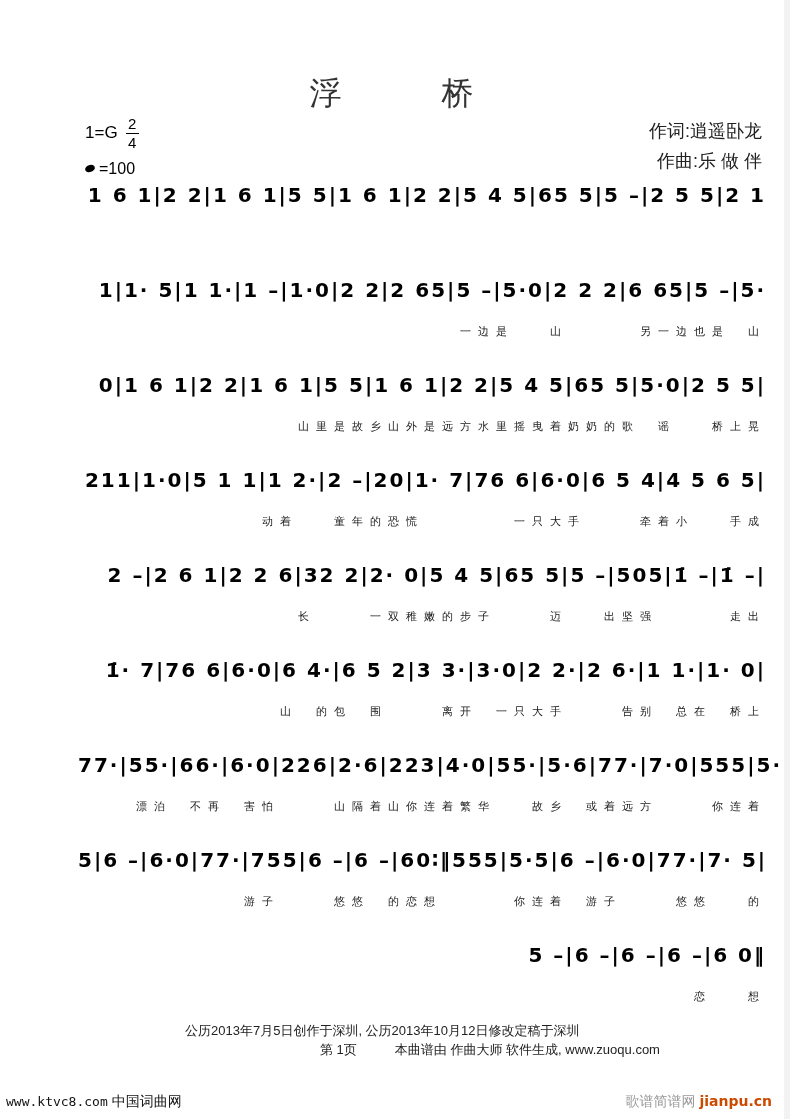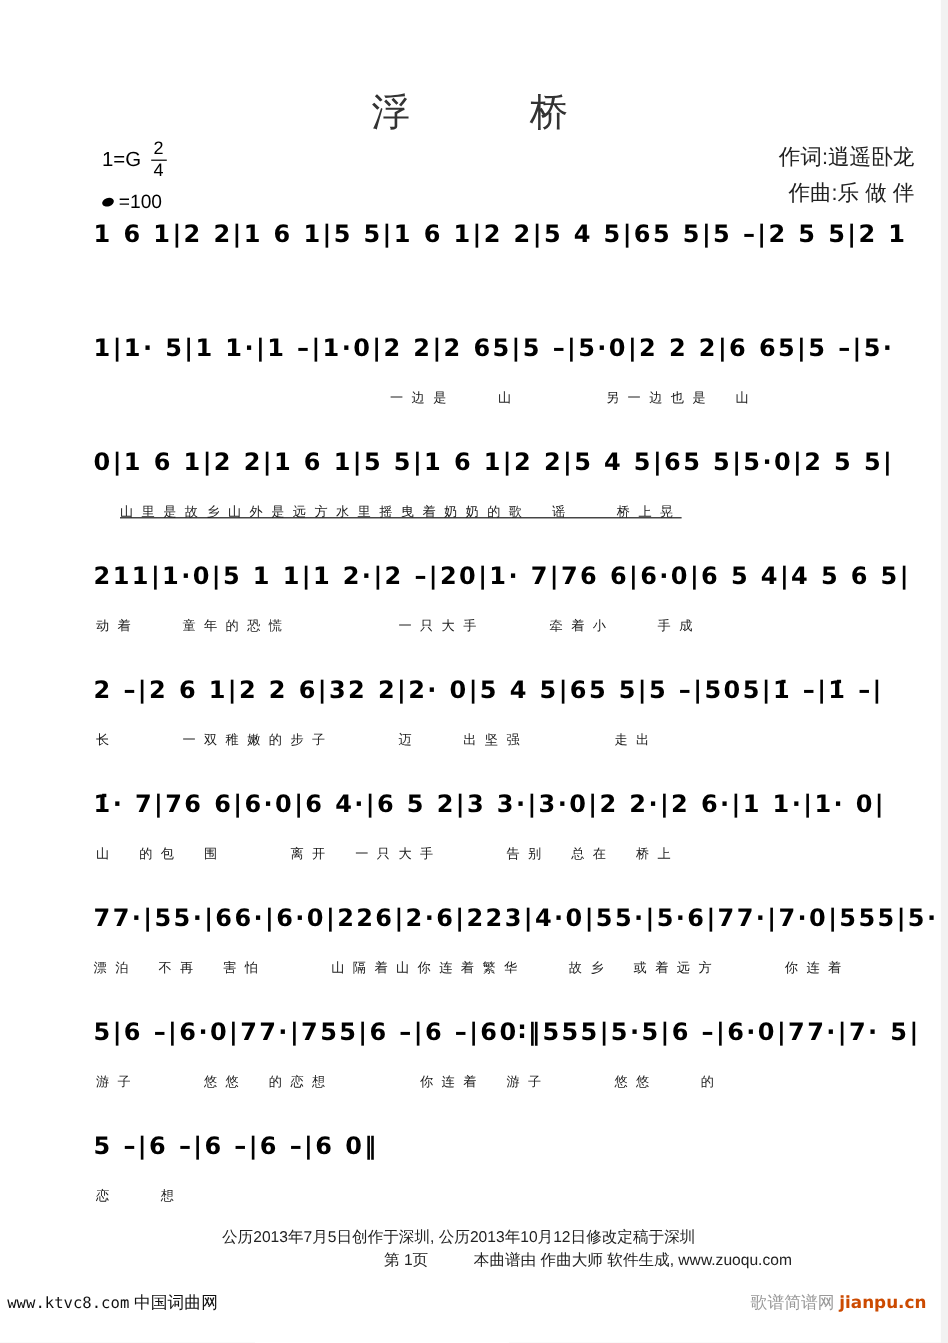--- a/index.html
+++ b/index.html
@@ -20,33 +20,33 @@
   .key-block { font-size:17px; }
   .key-line { display:flex; align-items:center; gap:8px; }
   .frac { display:inline-flex; flex-direction:column; align-items:center;
           font-size:15px; line-height:1.05; }
   .frac-bar { width:13px; border-top:1.5px solid #000; margin:1px 0; }
   .tempo-line { margin-top:9px; display:flex; align-items:center; gap:4px; font-size:16px; }
   .notehead { display:inline-block; width:10px; height:7px; background:#000;
               border-radius:50%; transform:rotate(-18deg); }
   .credits { text-align:right; font-size:18px; line-height:30px; color:#222; }
   .score { position:absolute; top:183px; left:78px; right:18px; }
-  .system { height:95px; }
+  .system { height:95px;text-align:right; }
   .notes {
     font-family:"DejaVu Sans", sans-serif; font-weight:bold;
     font-size:20px; letter-spacing:2px; white-space:pre; height:46px;
     color:#000;
   }
   .lyrics {
     font-size:11px; letter-spacing:7px; white-space:pre; color:#1a1a1a;
   }
   .footer { position:absolute; top:1022px; left:0; right:0; font-size:13px; color:#222; }
   .footer-line1 { padding-left:185px; white-space:nowrap; }
   .footer-line2 { display:flex; padding-left:320px; gap:38px; margin-top:1px; white-space:nowrap; }
-  .bottom-bar { position:absolute; left:6px; right:12px; bottom:24px;
+  .bottom-bar { position:absolute; left:6px; right:12px; bottom:8px;
                 display:flex; justify-content:space-between; align-items:center; font-size:14px;gap:31px; }
   .wm-left { color:#111; }
   .wm-left .url { font-family:"DejaVu Sans Mono", monospace; font-size:13px; }
   .wm-right { color:#999; }
   .wm-right .url { color:#cc4a00; font-weight:bold; font-family:"DejaVu Sans", sans-serif; }
 </style>
 </head>
 <body>
 
 <div class="page">
@@ -78,21 +78,21 @@
     <div class="system">
       <div class="notes">1 6 1|2 2|1 6 1|5 5|1 6 1|2 2|5 4 5|65 5|5 –|2 5 5|2 1</div>
       <div class="lyrics" style="padding-left: 0px;"></div>
     </div>
     <div class="system">
       <div class="notes">1|1· 5|1 1·|1 –|1·0|2 2|2 65|5 –|5·0|2 2 2|6 65|5 –|5·</div>
       <div class="lyrics" style="padding-left: 247px;">一边是　　山　　　　另一边也是　山</div>
     </div>
     <div class="system">
       <div class="notes">0|1 6 1|2 2|1 6 1|5 5|1 6 1|2 2|5 4 5|65 5|5·0|2 5 5|</div>
-      <div class="lyrics" style="padding-left: 22px; text-decoration: underline;">山里是故乡山外是远方水里摇曳着奶奶的歌　谣　　桥上晃</div>
+      <div class="lyrics" style="padding-left: 22px;">山里是故乡山外是远方水里摇曳着奶奶的歌　谣　　桥上晃</div>
     </div>
     <div class="system">
       <div class="notes">211|1·0|5 1 1|1 2·|2 –|20|1· 7|76 6|6·0|6 5 4|4 5 6 5|</div>
       <div class="lyrics" style="padding-left: 2px;">动着　　童年的恐慌　　　　　一只大手　　　牵着小　　手成</div>
     </div>
     <div class="system">
       <div class="notes">2 –|2 6 1|2 2 6|32 2|2· 0|5 4 5|65 5|5 –|505|1̇ –|1̇ –|</div>
       <div class="lyrics" style="padding-left: 2px;">长　　　一双稚嫩的步子　　　迈　　出坚强　　　　走出</div>
     </div>
     <div class="system">

